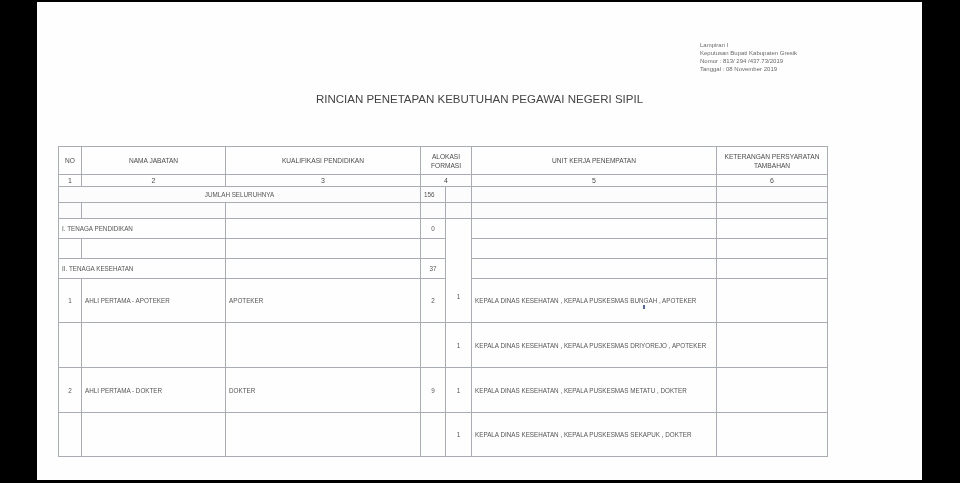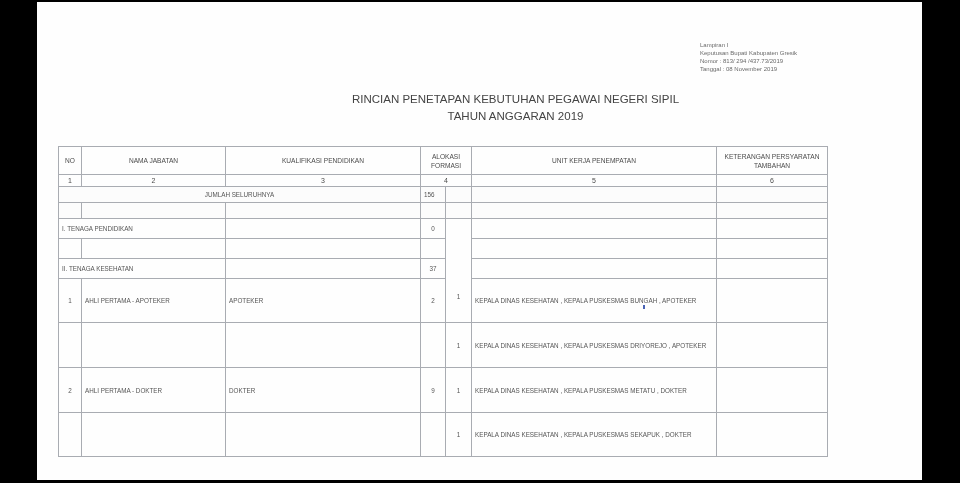--- a/index.html
+++ b/index.html
@@ -10,21 +10,21 @@
   .page {
     position: absolute; left: 37px; top: 2px; width: 885px; height: 478px;
     background: #fefefe;
   }
   .attachment {
     position: absolute; left: 663px; top: 39px; font-size: 6px; line-height: 8px; color: #6a6a6a;
   }
   .attachment div { white-space: nowrap; }
   .title {
     position: absolute; left: 0; width: 885px; top: 89px; text-align: center;
-    font-size: 11.5px; line-height: 16.5px; color: #444; padding-left: 36px;
+    font-size: 11.5px; line-height: 16.5px; color: #444;
   }
   .title div { white-space: nowrap; }
   table.grid {
     position: absolute; left: 21px; top: 144px; width: 769px;
     border-collapse: collapse; table-layout: fixed;
     font-size: 6.3px; color: #555;
   }
   table.grid td {
     border: 1px solid #a9acb2; padding: 0 3px; vertical-align: middle; overflow: hidden;
     white-space: nowrap;
@@ -52,21 +52,20 @@
 
   <div class="attachment">
     <div>Lampiran I</div>
     <div>Keputusan Bupati Kabupaten Gresik</div>
     <div>Nomor : 813/ 294 /437.73/2019</div>
     <div>Tanggal :  08  November 2019</div>
   </div>
 
   <div class="title">
     <div>RINCIAN PENETAPAN KEBUTUHAN PEGAWAI NEGERI SIPIL</div>
-    <div>TAHUN ANGGARAN 2019</div>
   </div>
 
   <table class="grid">
     <colgroup>
       <col style="width:23px">
       <col style="width:144px">
       <col style="width:195px">
       <col style="width:25px">
       <col style="width:26px">
       <col style="width:245px">

